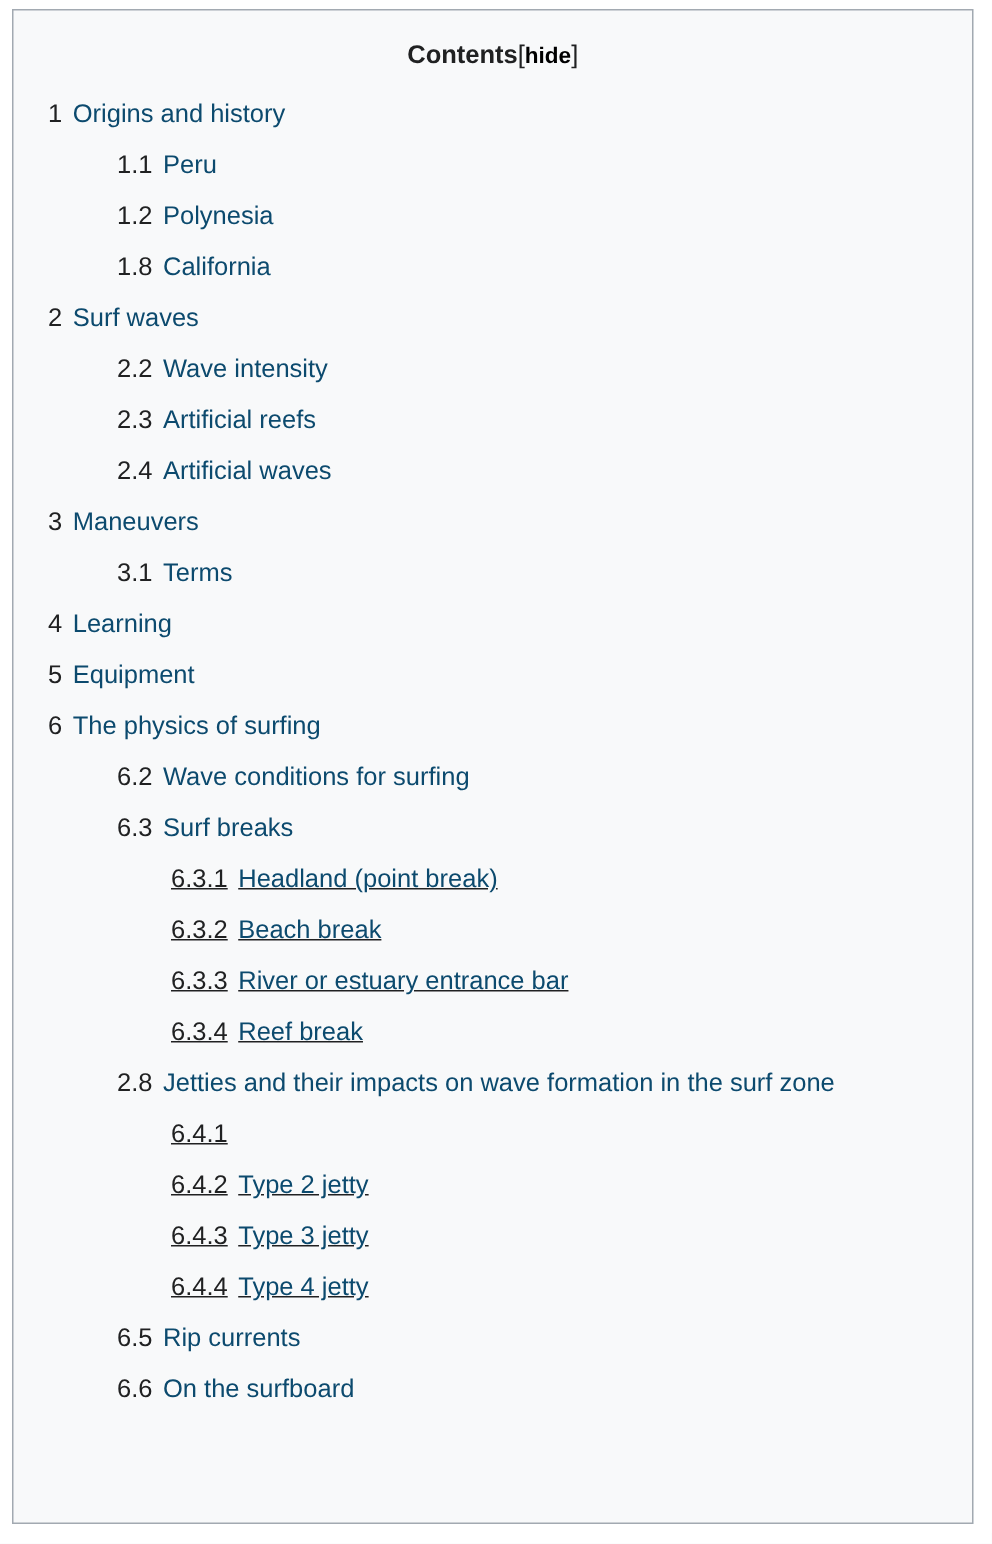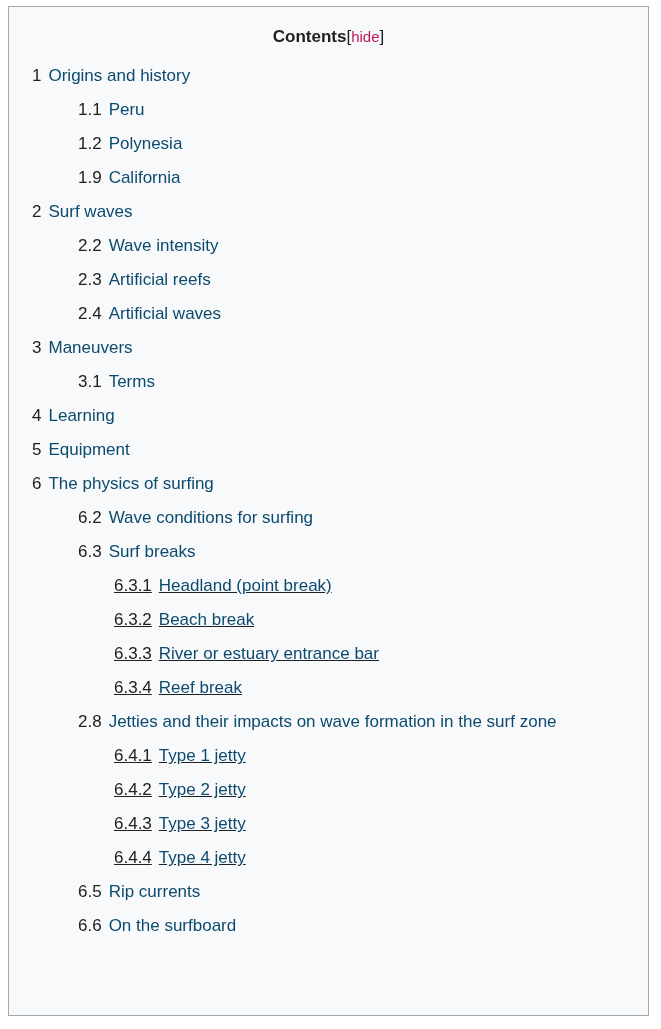--- a/index.html
+++ b/index.html
@@ -28,23 +28,23 @@
     line-height: 1.2;
   }
   .toc-title .label {
     font-weight: bold;
   }
   .toc-title .bracket {
     font-weight: normal;
     color: #202122;
   }
   .toc-title a {
-    color: #be185d;
+    color: #000000;
     text-decoration: none;
-    font-weight: normal;
+    font-weight: bold;
     font-size: 15px;
   }
   ul.toc-list {
     list-style: none;
     margin: 0;
     padding: 0;
   }
   li.toc-item {
     margin: 0;
     padding: 0;
@@ -91,21 +91,21 @@
         </div>
       </li>
       <li class="toc-item lvl-2">
         <div class="toc-row">
           <span class="toc-num">1.2</span>
           <a class="toc-link" href="#">Polynesia</a>
         </div>
       </li>
       <li class="toc-item lvl-2">
         <div class="toc-row">
-          <span class="toc-num">1.9</span>
+          <span class="toc-num">1.8</span>
           <a class="toc-link" href="#">California</a>
         </div>
       </li>
       <li class="toc-item lvl-1">
         <div class="toc-row">
           <span class="toc-num">2</span>
           <a class="toc-link" href="#">Surf waves</a>
         </div>
       </li>
       <li class="toc-item lvl-2">
@@ -194,21 +194,20 @@
       </li>
       <li class="toc-item lvl-2">
         <div class="toc-row">
           <span class="toc-num">2.8</span>
           <a class="toc-link" href="#">Jetties and their impacts on wave formation in the surf zone</a>
         </div>
       </li>
       <li class="toc-item lvl-3">
         <div class="toc-row">
           <span class="toc-num">6.4.1</span>
-          <a class="toc-link" href="#">Type 1 jetty</a>
         </div>
       </li>
       <li class="toc-item lvl-3">
         <div class="toc-row">
           <span class="toc-num">6.4.2</span>
           <a class="toc-link" href="#">Type 2 jetty</a>
         </div>
       </li>
       <li class="toc-item lvl-3">
         <div class="toc-row">

